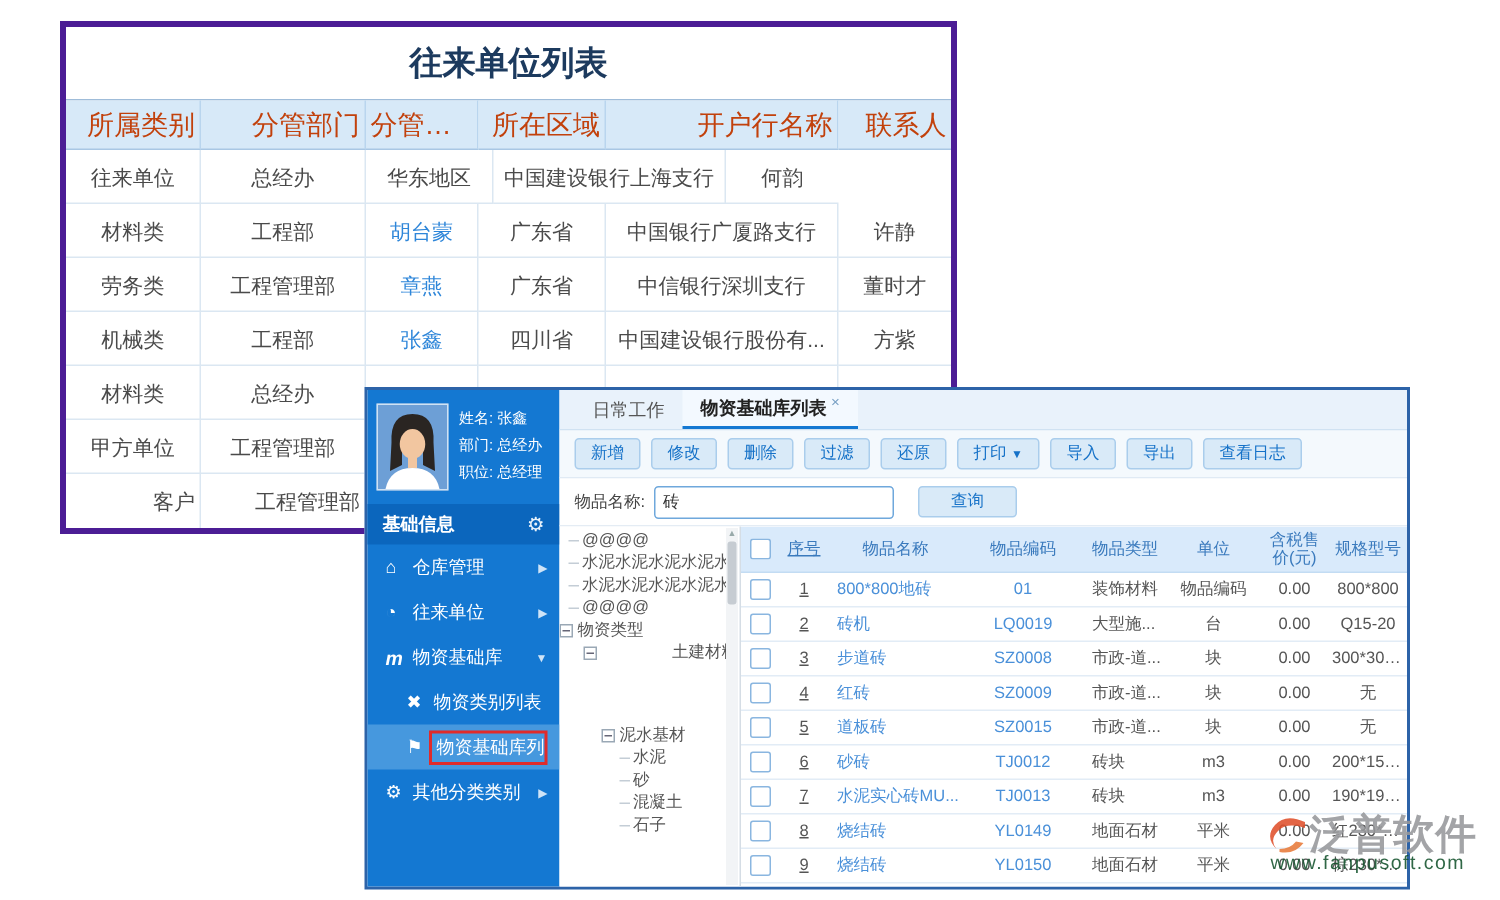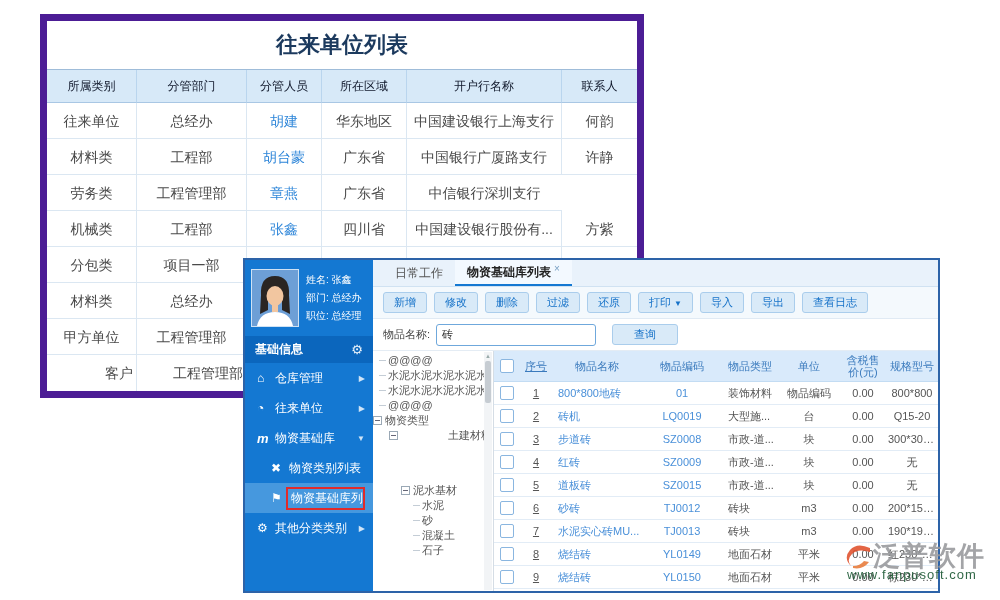--- a/index.html
+++ b/index.html
@@ -1,24 +1,24 @@
 <!DOCTYPE html>
 <html><head>
 <meta charset="utf-8">
 <style>
   html,body{margin:0;padding:0;}
   body{width:1000px;height:600px;background:#fff;overflow:hidden;
        font-family:"Liberation Sans","DejaVu Sans",sans-serif;}
   .stage{position:relative;width:1000px;height:600px;background:#fff;}
 
   
-  .bg-table{position:absolute;left:40px;top:14px;width:590px;border:7px solid #4c1d95;background:#fff;}
+  .bg-table{position:absolute;left:40px;top:14px;width:590px;border:4px solid #4c1d95;background:#fff;}
   .bt-title{height:48px;line-height:48px;text-align:center;font-size:22px;font-weight:bold;color:#1c3a5e;border-bottom:1px solid #9fbcd9;}
   .bt-row{display:flex;}
-  .bt-header .bt-cell{background:#d7e9f8;color:#0f172a;font-size:12px;height:33px;line-height:33px;border-right:1px solid #b9d5ee;border-bottom:1px solid #a9c7e4;}
+  .bt-header .bt-cell{background:#d7e9f8;color:#c2410c;font-size:18px;height:33px;line-height:33px;border-right:1px solid #b9d5ee;border-bottom:1px solid #a9c7e4;text-align:right;}
   .bt-body .bt-cell{height:36px;line-height:36px;font-size:14px;color:#4a4a4a;border-right:1px solid #dbe7f2;border-bottom:1px solid #dbe7f2;}
   .bt-cell{text-align:center;overflow:hidden;white-space:nowrap;text-overflow:ellipsis;box-sizing:border-box;padding:0 3px;}
   .bt-cell:last-child{border-right:none;}
   .bt-body .bt-row:last-child .bt-cell{border-bottom:none;text-align:right;}
   .c0{width:90px}.c1{width:110px}.c2{width:75px}.c3{width:85px}.c4{width:155px}.c5{width:75px}
   .bt-cell.person{color:#2e86d9;}
 
   
   .app-window{position:absolute;left:243px;top:258px;width:697px;height:335px;background:#fff;border:2px solid #2d63a8;box-sizing:border-box;display:flex;z-index:5;}
   .sidebar{width:128px;background:#1478d2;flex:none;display:flex;flex-direction:column;color:#fff;}
@@ -99,55 +99,47 @@
       <div class="bt-cell c1">分管部门</div>
       <div class="bt-cell c2">分管人员</div>
       <div class="bt-cell c3">所在区域</div>
       <div class="bt-cell c4">开户行名称</div>
       <div class="bt-cell c5">联系人</div>
     </div>
     <div class="bt-body">
       <div class="bt-row">
         <div class="bt-cell c0">往来单位</div>
         <div class="bt-cell c1">总经办</div>
-        <div class="bt-cell c2 person">胡建</div>
         <div class="bt-cell c3">华东地区</div>
         <div class="bt-cell c4">中国建设银行上海支行</div>
         <div class="bt-cell c5">何韵</div>
       </div>
       <div class="bt-row">
         <div class="bt-cell c0">材料类</div>
         <div class="bt-cell c1">工程部</div>
         <div class="bt-cell c2 person">胡台蒙</div>
         <div class="bt-cell c3">广东省</div>
         <div class="bt-cell c4">中国银行广厦路支行</div>
         <div class="bt-cell c5">许静</div>
       </div>
       <div class="bt-row">
         <div class="bt-cell c0">劳务类</div>
         <div class="bt-cell c1">工程管理部</div>
         <div class="bt-cell c2 person">章燕</div>
         <div class="bt-cell c3">广东省</div>
         <div class="bt-cell c4">中信银行深圳支行</div>
+        <div class="bt-cell c5">董时才</div>
       </div>
       <div class="bt-row">
         <div class="bt-cell c0">机械类</div>
         <div class="bt-cell c1">工程部</div>
         <div class="bt-cell c2 person">张鑫</div>
         <div class="bt-cell c3">四川省</div>
         <div class="bt-cell c4">中国建设银行股份有...</div>
         <div class="bt-cell c5">方紫</div>
-      </div>
-      <div class="bt-row">
-        <div class="bt-cell c0">分包类</div>
-        <div class="bt-cell c1">项目一部</div>
-        <div class="bt-cell c2 person">章艺</div>
-        <div class="bt-cell c3">山东省</div>
-        <div class="bt-cell c4">中国工商银行经华路</div>
-        <div class="bt-cell c5">袁志</div>
       </div>
       <div class="bt-row">
         <div class="bt-cell c0">材料类</div>
         <div class="bt-cell c1">总经办</div>
         <div class="bt-cell c2 person"></div>
         <div class="bt-cell c3"></div>
         <div class="bt-cell c4"></div>
         <div class="bt-cell c5"></div>
       </div>
       <div class="bt-row">

